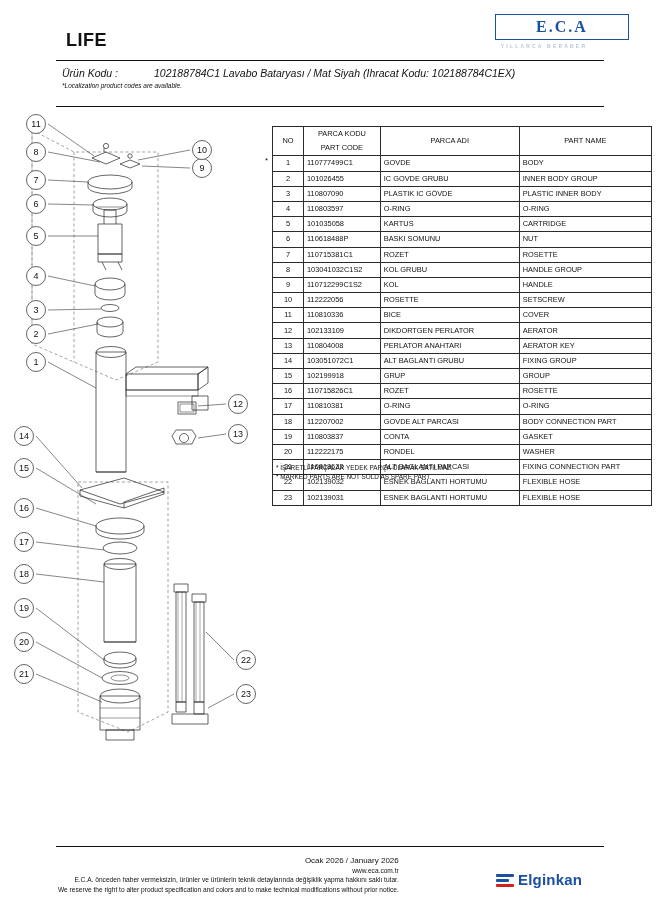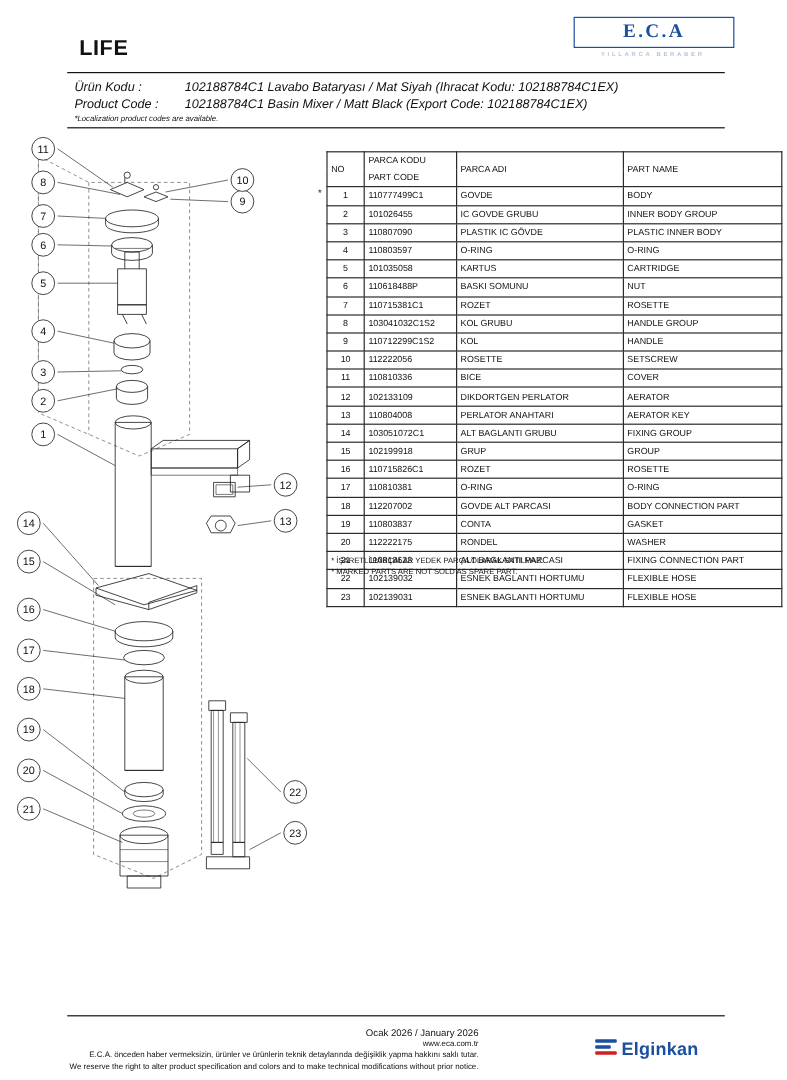--- a/index.html
+++ b/index.html
@@ -12,21 +12,21 @@
     overflow:hidden;
   }
   .page{position:absolute;inset:0;}
 
   
   .brand-logo{
     position:absolute;left:478px;top:14px;width:132px;height:36px;
   }
   .brand-logo .eca-box{
     width:132px;height:24px;border:1px solid #1b4fa0;border-radius:0;
-    background:#fff;display:flex;align-items:center;justify-content:center;
+    background:#fff;display:flex;align-items:center;justify-content:center;margin-left:17px;
   }
   .brand-logo .eca-text{
     font-family:"Liberation Serif", serif;
     font-weight:bold;font-size:16px;letter-spacing:2px;color:#1b4fa0;
   }
   .brand-logo .eca-sub{
     margin-top:3px;text-align:center;font-size:5px;letter-spacing:2.2px;
     color:#b9c6d8;font-weight:bold;
   }
   .doc-title{
@@ -48,21 +48,21 @@
   .prod .note{font-size:6.5px;font-style:italic;color:#111;margin-top:2px;}
   .prod-rule{position:absolute;left:56px;top:106px;width:548px;height:1px;background:#111;}
 
   
   .table-wrap{position:absolute;left:272px;top:126px;width:380px;}
   table.parts{border-collapse:collapse;width:380px;font-size:7.4px;}
   table.parts th,table.parts td{
     border:.6px solid #2b2b2b;padding:1px 3px;height:12.2px;line-height:10px;
     font-weight:normal;color:#111;
   }
-  table.parts th{text-align:left;font-weight:normal;}
+  table.parts th{text-align:center;font-weight:normal;}
   .col-no{width:26px;text-align:center;}
   .col-code{width:72px;}
   .col-tr{width:145px;}
   .col-en{width:137px;margin-left:21px;}
   .hdr-no{text-align:center;vertical-align:middle;}
   .hdr-code-top{border-bottom:none !important;padding-bottom:0;}
   .hdr-code-bot{border-top:none !important;padding-top:0;}
   .tbl-notes{
     position:absolute;left:276px;top:463px;font-size:6.4px;line-height:9px;color:#111;
   }
@@ -72,21 +72,21 @@
   svg.dg{position:absolute;left:0;top:0;}
 
   
   .foot-rule{position:absolute;left:56px;top:846px;width:548px;height:1px;background:#111;}
   .foot{
     position:absolute;left:58px;top:856px;font-size:6.6px;line-height:9.6px;color:#111;text-align:right;
   }
   .foot .big{font-size:8px;}
   .elginkan{
     position:absolute;left:496px;top:866px;width:116px;height:22px;
-    display:flex;align-items:flex-start;gap:4px;
+    display:flex;align-items:flex-end;gap:4px;
   }
   .elg-mark{position:relative;width:18px;height:14px;}
   .elg-mark i{position:absolute;left:0;height:3px;border-radius:1px;background:#1b4fa0;}
   .elg-mark i:nth-child(1){top:0;width:18px;}
   .elg-mark i:nth-child(2){top:5px;width:13px;}
   .elg-mark i:nth-child(3){top:10px;width:18px;background:#d02020;}
   .elg-text{
     font-family:"Liberation Sans", sans-serif;font-size:15px;font-weight:bold;color:#1b4fa0;letter-spacing:.2px;
   }
 </style>
@@ -101,23 +101,20 @@
     </div>
     <div class="eca-sub">YILLARCA BERABER</div>
   </div>
 
   <div class="doc-title">LIFE</div>
   <div class="head-rule"></div>
 
   <div class="prod">
     <div class="line">
       <span class="lbl">Ürün Kodu :</span><span class="val">102188784C1 Lavabo Bataryası  / Mat Siyah  (Ihracat Kodu:  102188784C1EX)</span>
-    </div>
-    <div class="line">
-      <span class="lbl">Product Code :</span><span class="val">102188784C1 Basin Mixer / Matt Black (Export Code: 102188784C1EX)</span>
     </div>
     <div class="note">*Localization product codes are available.</div>
   </div>
   <div class="prod-rule"></div>
 
   <div class="table-wrap">
     <table class="parts">
       <thead>
         <tr>
           <th class="col-no hdr-no" rowspan="2">NO</th>

